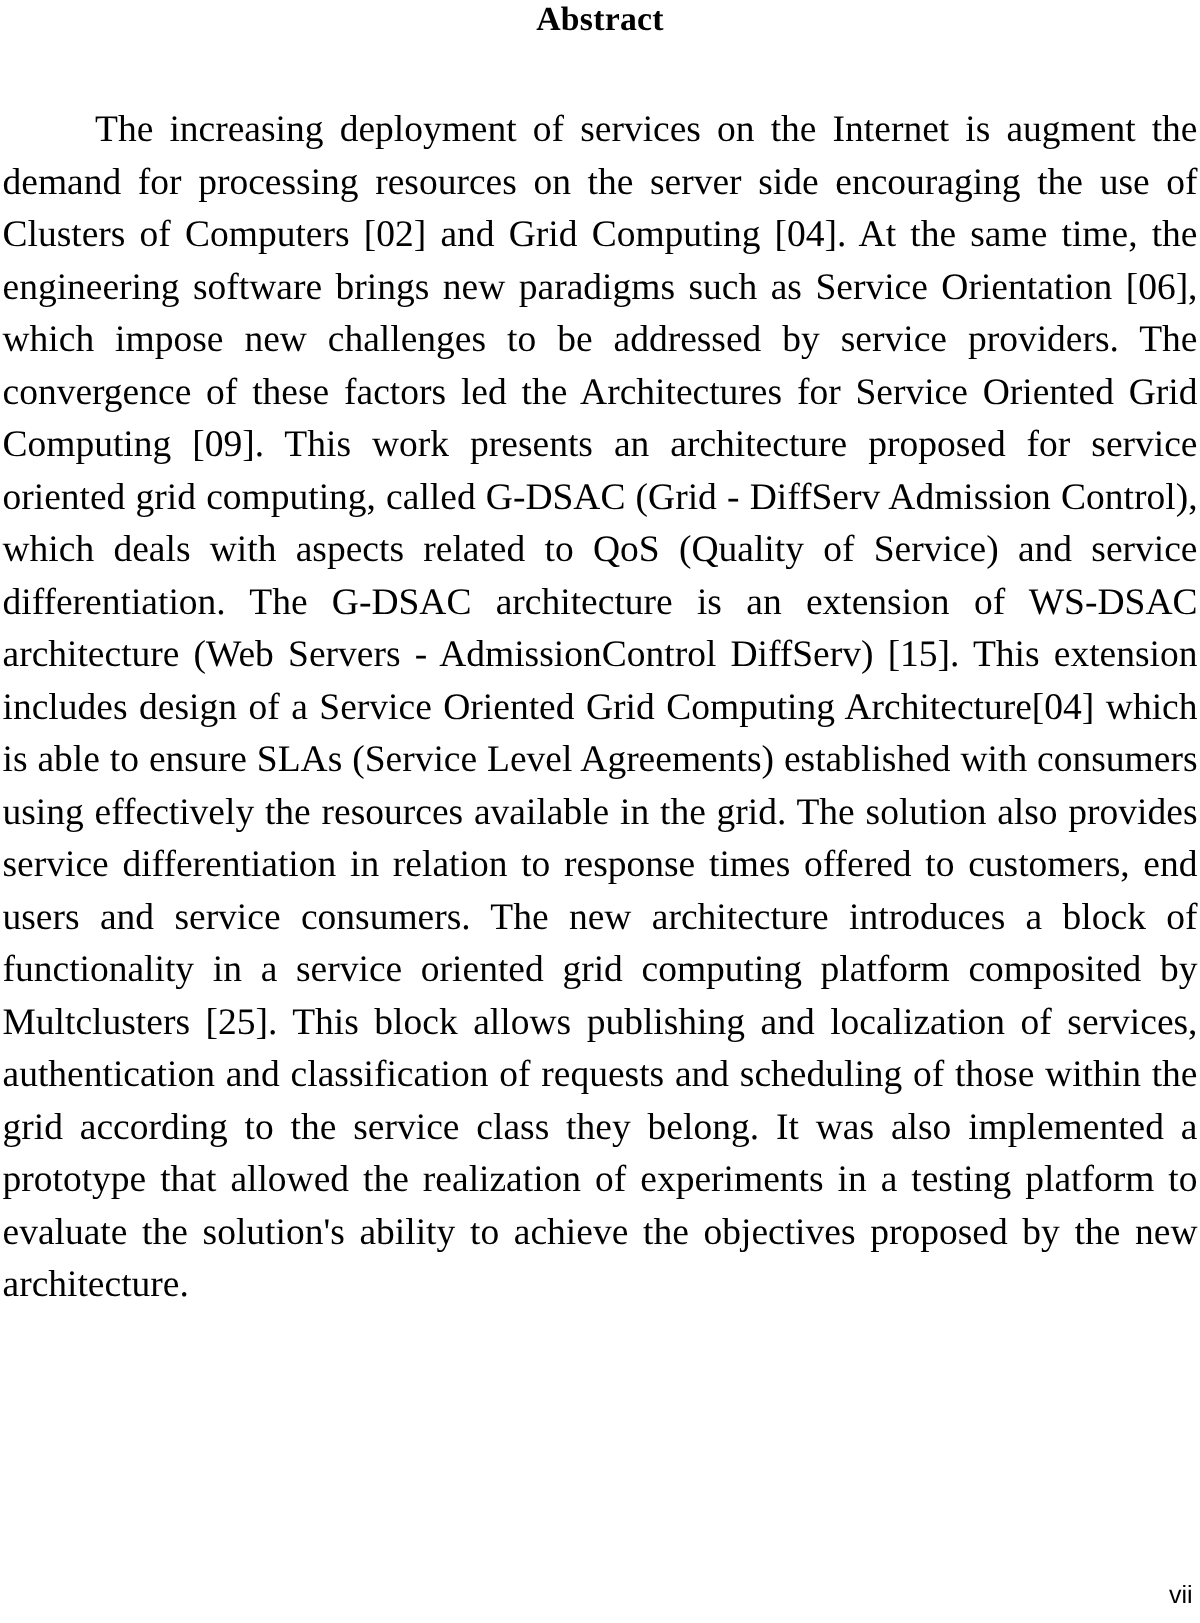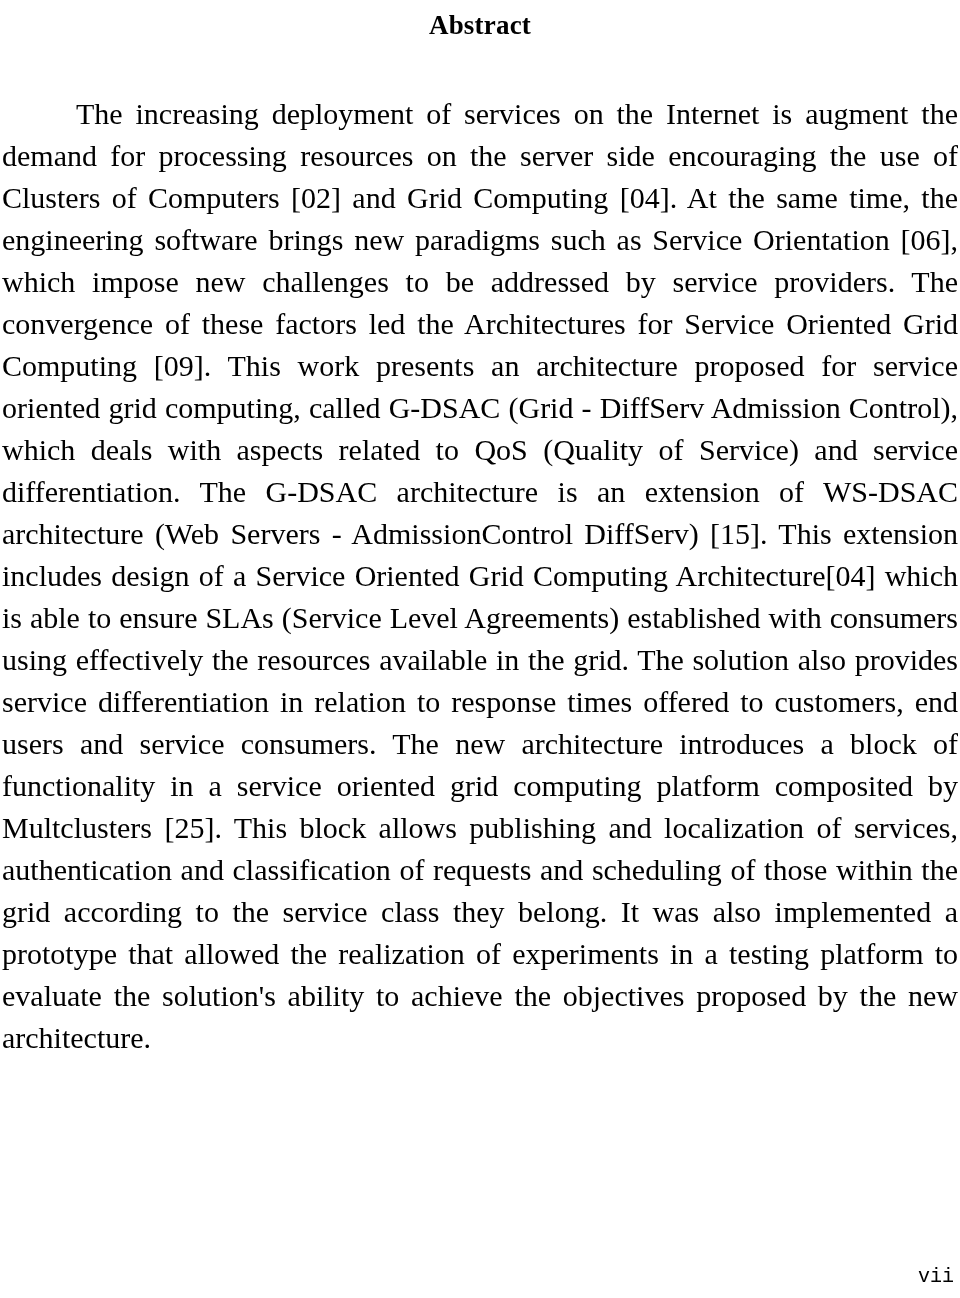--- a/index.html
+++ b/index.html
@@ -20,21 +20,21 @@
     width: 960px;
     height: 1298px;
     box-sizing: border-box;
     padding: 0;
   }
   .title {
     font-size: 27px;
     font-weight: bold;
     text-align: center;
     margin: 0;
-    padding-top: 10px;
+    padding-top: 0;
     padding-bottom: 0;
     letter-spacing: 0.2px;
   }
   .content {
     margin-top: 52px;
     padding-left: 2px;
     padding-right: 2px;
   }
   p.para {
     margin: 0;
@@ -45,21 +45,21 @@
     text-indent: 0;
   }
   p.para.first {
     text-indent: 74px;
   }
   .pagenum {
     position: absolute;
     right: 6px;
     bottom: 10px;
     font-size: 20px;
-    font-family: Liberation Mono, monospace;
+    font-family: Liberation Sans, sans-serif;
   }
 </style>
 </head>
 <body>
 
 <div class="page">
 
   <h1 class="title">Abstract</h1>
 
   <div class="content">

